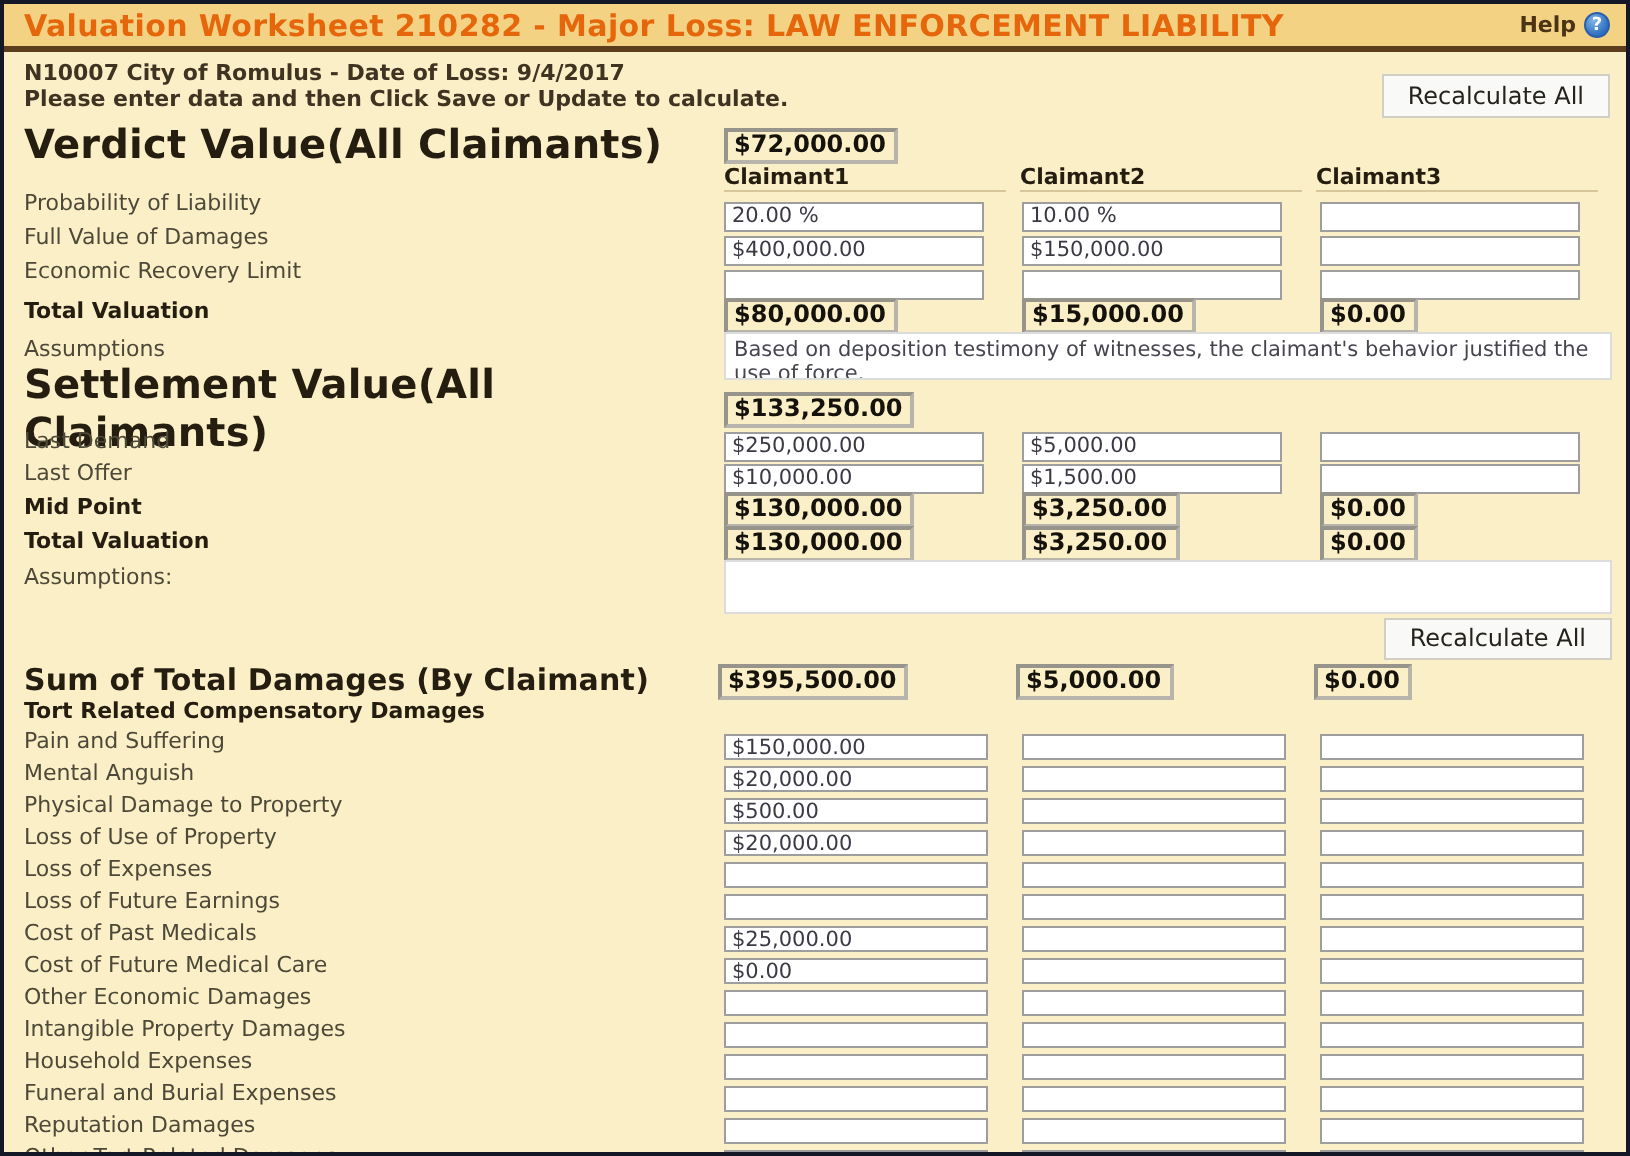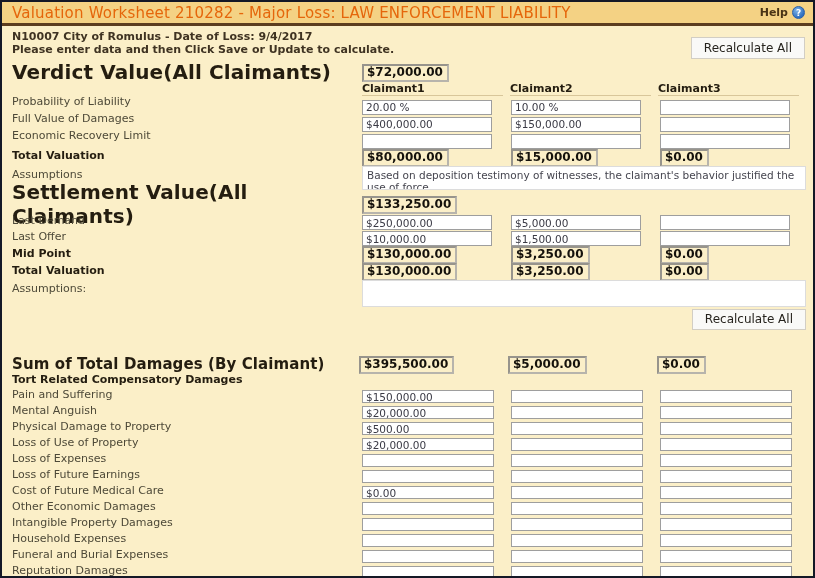--- a/index.html
+++ b/index.html
@@ -15,21 +15,21 @@
   }
 
   
   .titlebar {
     height: 24px;
     background: #F4D284;
     border-bottom: 3px solid #5C3D1E;
     display: flex; align-items: center; justify-content: space-between;
     padding: 0 8px 0 10px;
   }
-  .titlebar .title { color: #E5660B; font-weight: normal; font-size: 15px; letter-spacing: 0.2px; text-align: right; }
+  .titlebar .title { color: #E5660B; font-weight: bold; font-size: 15px; letter-spacing: 0.2px; text-align: right; }
   .help { display: flex; align-items: center; gap: 4px; cursor: pointer; text-decoration: none; }
   .help .help-label { color: #4A3415; font-weight: bold; font-size: 11px; text-align: right; }
   .help-icon {
     width: 13px; height: 13px; border-radius: 50%;
     background: radial-gradient(circle at 35% 30%, #7FB4E8, #2F6FC0 70%);
     color: #fff; font-size: 9px; font-weight: bold;
     display: flex; align-items: center; justify-content: center;
     border: 1px solid #2A5FA8;
   }
 
@@ -44,21 +44,21 @@
     font-family: "DejaVu Sans", sans-serif;
     font-size: 12px; color: #26231d;
     padding: 3px 12px;
     cursor: pointer;
   }
   .recalc-top { position: absolute; top: 11px; right: 8px; height: 22px; }
   .recalc-row { text-align: right; height: 22px; margin-top: 1px; }
   .recalc-row .btn { height: 21px; padding: 2px 12px; }
 
   
-  .sec-row { display: flex; align-items: center; height: 19px; margin-top: 24px; }
+  .sec-row { display: flex; align-items: center; height: 19px; }
   .sec-title { width: 350px; font-size: 20px; font-weight: bold; color: #241D10; letter-spacing: 0.1px; }
   .sec-title.small { font-size: 15px; }
   .cell { width: 149px; flex: 0 0 149px; }
 
   .colhead-row { display: flex; margin-left: 350px; height: 13px; margin-top: 2px; }
   .colhead {
     width: 142px; margin-right: 7px;
     font-size: 11px; font-weight: bold; color: #241D10;
     border-bottom: 1px solid #D8C69A;
     line-height: 12px;
@@ -255,20 +255,26 @@
           <span class="cell"><input type="text" class="field" style=""></span>
           <span class="cell"><input type="text" class="field" style=""></span>
         </div>
         <div class="drow">
           <span class="lbl">Loss of Future Earnings</span>
           <span class="cell"><input type="text" class="field" style=""></span>
           <span class="cell"><input type="text" class="field" style=""></span>
           <span class="cell"><input type="text" class="field" style=""></span>
         </div>
         <div class="drow">
+          <span class="lbl">Cost of Past Medicals</span>
+          <span class="cell"><input type="text" class="field" value="$25,000.00" style=""></span>
+          <span class="cell"><input type="text" class="field" style=""></span>
+          <span class="cell"><input type="text" class="field" style=""></span>
+        </div>
+        <div class="drow">
           <span class="lbl">Cost of Future Medical Care</span>
           <span class="cell"><input type="text" class="field" value="$0.00" style=""></span>
           <span class="cell"><input type="text" class="field" style=""></span>
           <span class="cell"><input type="text" class="field" style=""></span>
         </div>
         <div class="drow">
           <span class="lbl">Other Economic Damages</span>
           <span class="cell"><input type="text" class="field" style=""></span>
           <span class="cell"><input type="text" class="field" style=""></span>
           <span class="cell"><input type="text" class="field" style=""></span>

